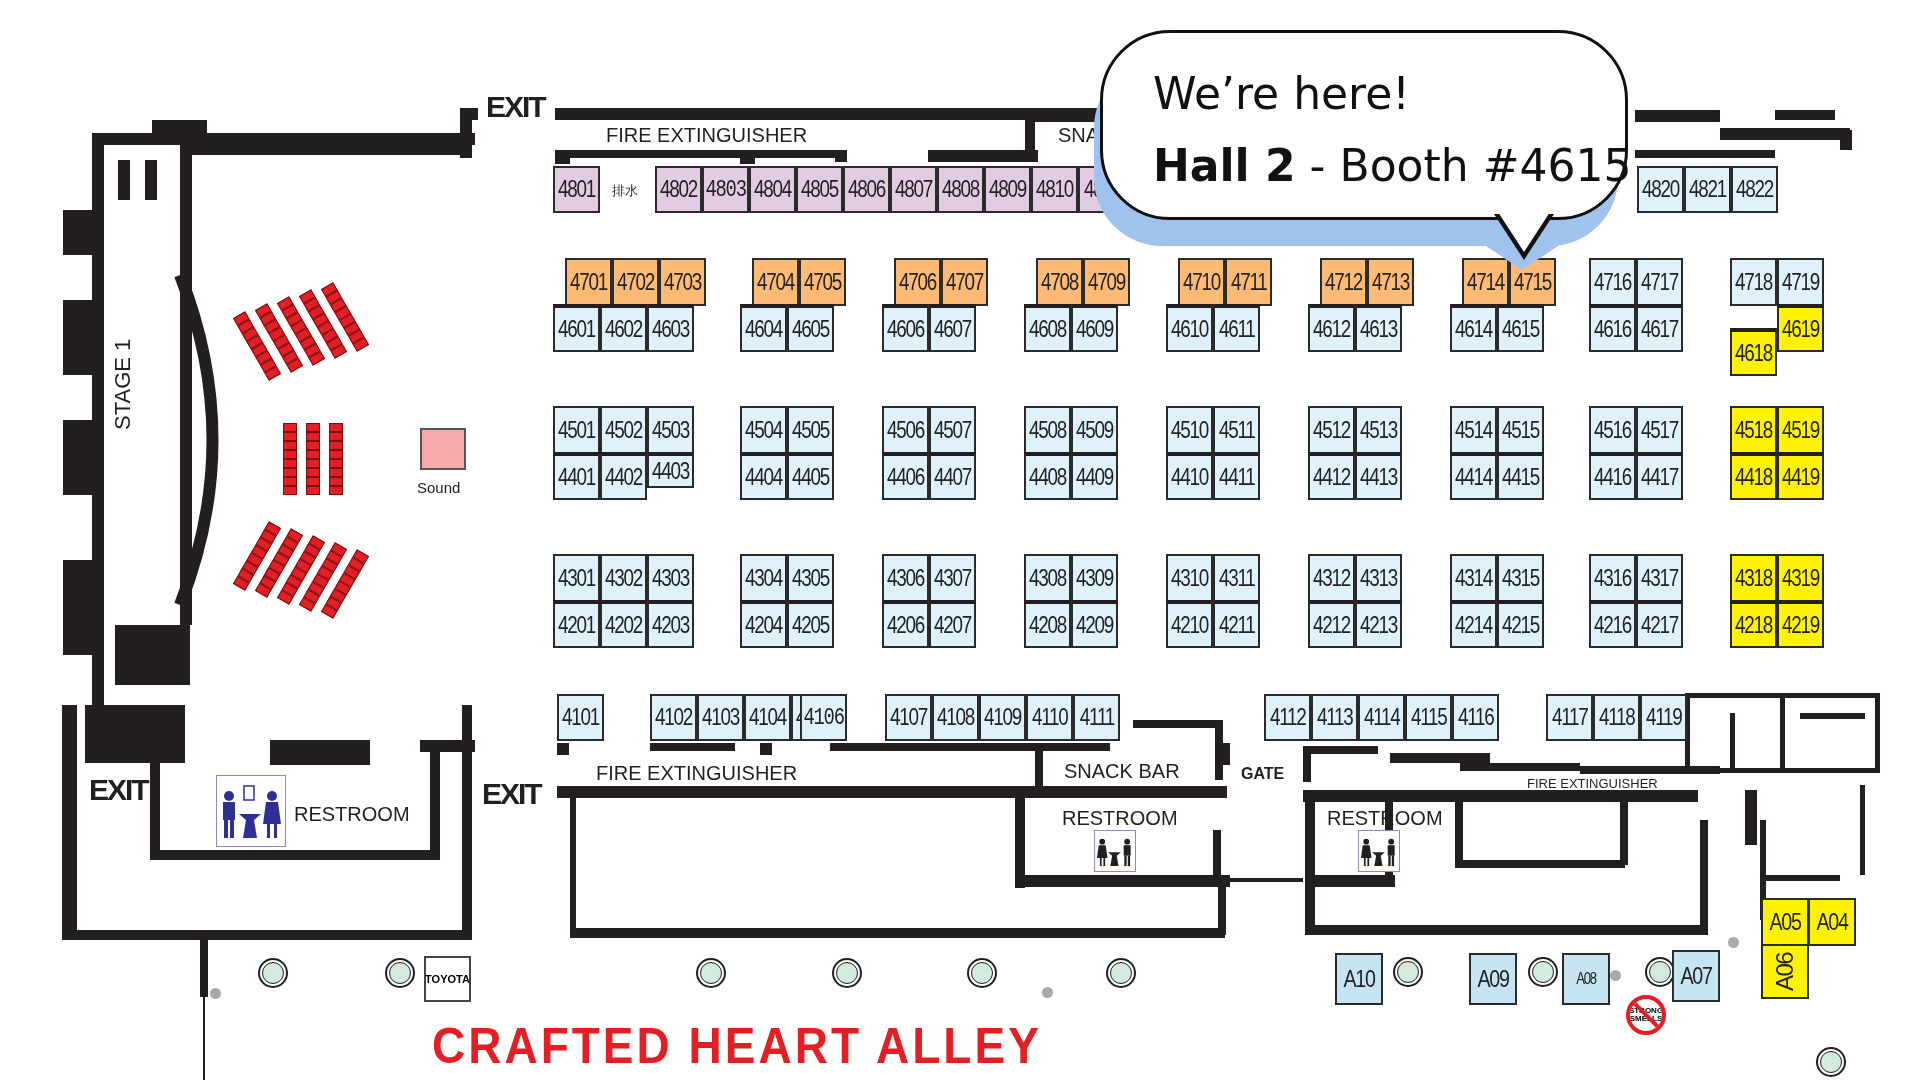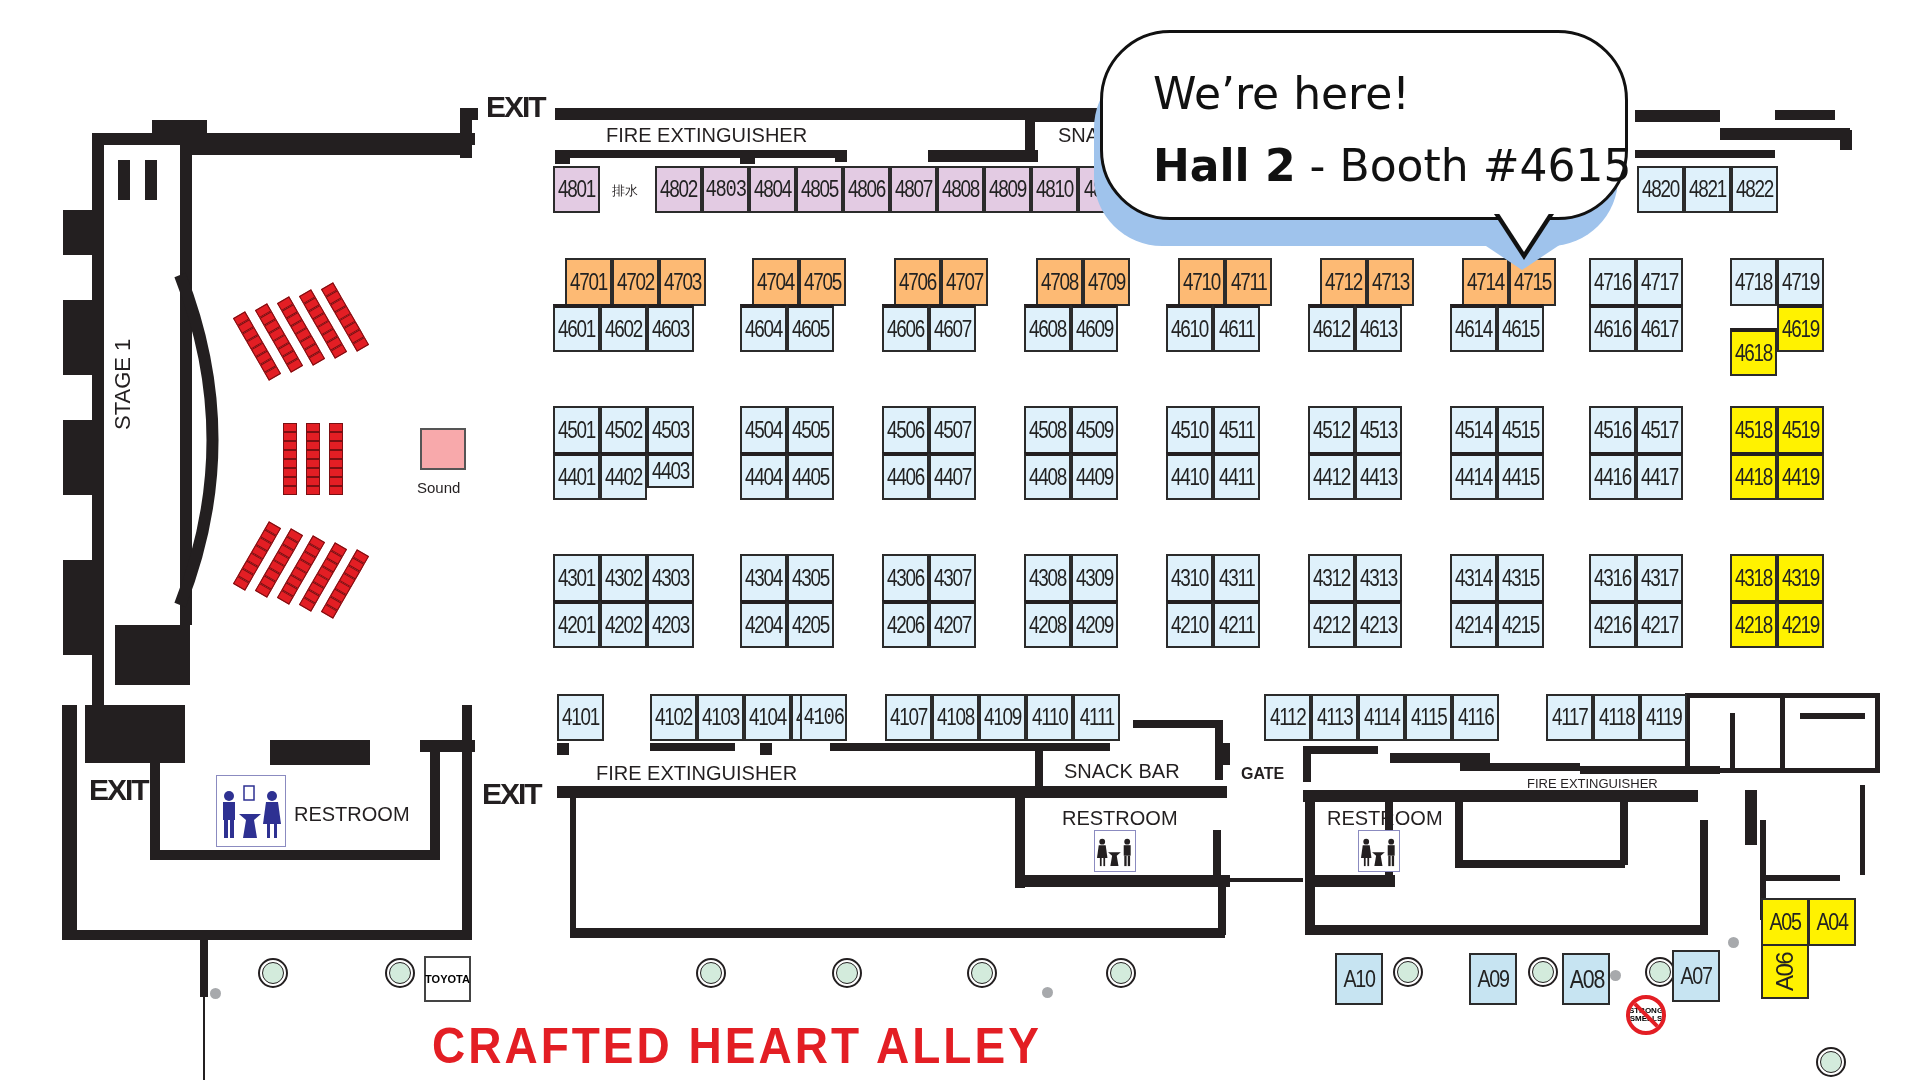--- a/index.html
+++ b/index.html
@@ -809,21 +809,21 @@
     </div>
     <div class="booth b-blue" style="left: 1640px; top: 694px; width: 47px; height: 47px;">
       <span>4119</span>
     </div>
     <div class="booth b-lblue" style="left: 1335px; top: 953px; width: 48px; height: 52px; font-size: 24px;">
       <span>A10</span>
     </div>
     <div class="booth b-lblue" style="left: 1469px; top: 953px; width: 48px; height: 52px; font-size: 24px;">
       <span>A09</span>
     </div>
-    <div class="booth b-lblue" style="left: 1562px; top: 953px; width: 48px; height: 52px; font-size: 26px; justify-content: flex-end;">
+    <div class="booth b-lblue" style="left: 1562px; top: 953px; width: 48px; height: 52px; font-size: 16px;">
       <span>A08</span>
     </div>
     <div class="booth b-lblue" style="left: 1672px; top: 950px; width: 48px; height: 52px; font-size: 24px;">
       <span>A07</span>
     </div>
     <div class="booth b-yellow" style="left: 1761px; top: 898px; width: 48px; height: 48px; font-size: 24px;">
       <span>A05</span>
     </div>
     <div class="booth b-yellow" style="left: 1808px; top: 898px; width: 48px; height: 48px; font-size: 24px;">
       <span>A04</span>

